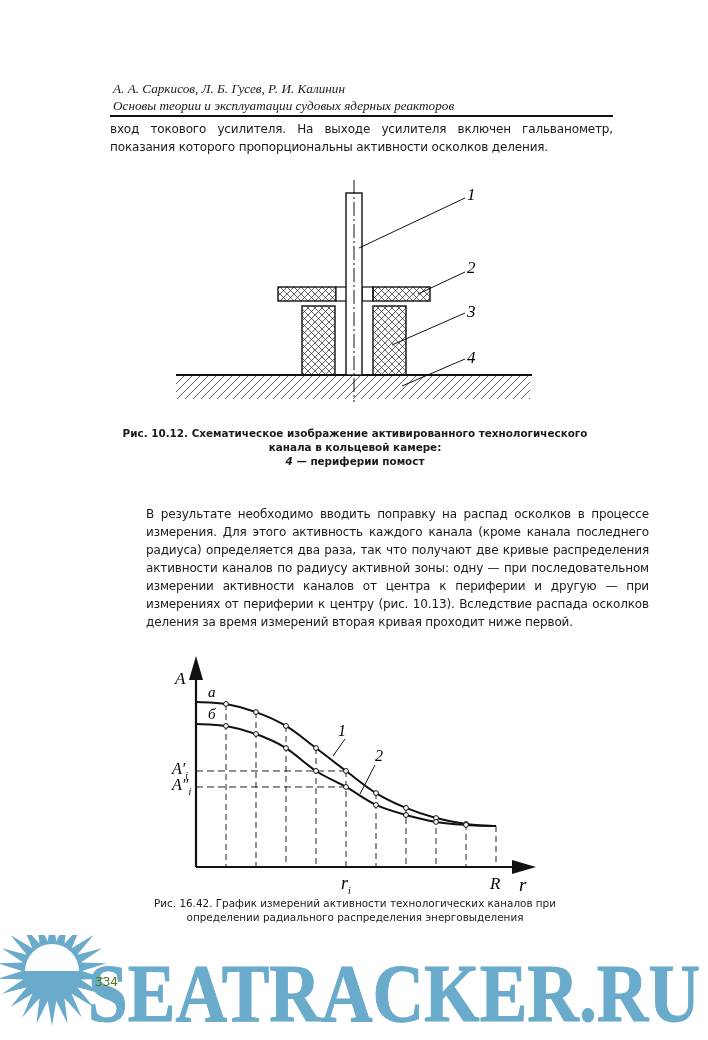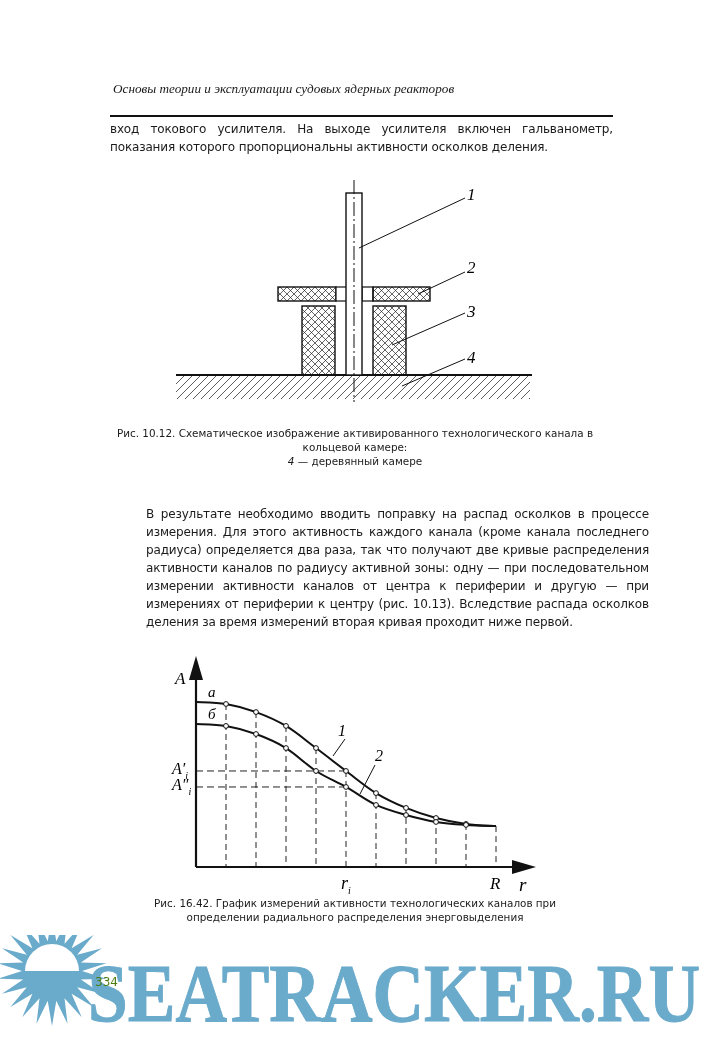--- a/index.html
+++ b/index.html
@@ -4,31 +4,32 @@
 <style>
   html, body { margin: 0; padding: 0; background: #ffffff; }
   body { width: 708px; height: 1040px; position: relative; overflow: hidden; font-family: "DejaVu Sans", sans-serif; color: #1a1a1a; }
   .header { position: absolute; left: 113px; top: 80px; width: 500px; font-family: "Liberation Serif", serif; font-style: italic; font-size: 13.2px; line-height: 17px; }
   .header-rule { position: absolute; left: 110px; top: 115px; width: 503px; height: 2px; background: #111; }
   .para { position: absolute; left: 110px; width: 503px; font-size: 12px; line-height: 18px; text-align: justify; text-align-last: left; letter-spacing: -0.15px; }
   .para1 { top: 120px; }
   .para2 { top: 505px; margin-left: 36px; }
   .caption { position: absolute; left: 100px; width: 510px; text-align: center; font-size: 10.4px; line-height: 14px; }
   .caption i { font-style: italic; }
-  .cap1 { top: 426px; }
+  .cap1 { top: 426px; font-weight: bold; }
   .cap2 { top: 896px; }
   svg text { font-family: "Liberation Serif", serif; font-style: italic; }
   .fig { position: absolute; left: 0; top: 0; }
   .page-num { position: absolute; left: 95px; top: 975px; font-size: 12px; color: #4d7c0f; }
   .watermark { position: absolute; left: 0; top: 935px; }
 </style>
 </head>
 <body>
 
 <div class="header">
+  <div>А. А. Саркисов, Л. Б. Гусев, Р. И. Калинин</div>
   <div>Основы теории и эксплуатации судовых ядерных реакторов</div>
 </div>
 <div class="header-rule"></div>
 
 <div class="para para1">вход токового усилителя. На выходе усилителя включен гальванометр, показания которого пропорциональны активности осколков деления.</div>
 
 <svg class="fig" width="708" height="420" viewBox="0 0 708 420">
   <defs>
     <pattern id="xhatch" width="7" height="7" patternUnits="userSpaceOnUse">
       <path d="M0,0 L7,7 M7,0 L0,7" stroke="#222" stroke-width="0.7"></path>
@@ -58,21 +59,21 @@
   <line x1="402" y1="386" x2="465" y2="359" stroke="#111" stroke-width="1"></line>
   <text x="467" y="200" font-size="17">1</text>
   <text x="467" y="273" font-size="17">2</text>
   <text x="467" y="317" font-size="17">3</text>
   <text x="467" y="363" font-size="17">4</text>
 </svg>
 
 <div class="caption cap1">
   <div>Рис. 10.12. Схематическое изображение активированного технологического канала в кольцевой камере:</div>
   <div>
-    <i>4</i><span> — деревянный камере</span>
+    <i>4</i><span> — периферии помост</span>
   </div>
 </div>
 
 <div class="para para2">В результате необходимо вводить поправку на распад осколков в процессе измерения. Для этого активность каждого канала (кроме канала последнего радиуса) определяется два раза, так что получают две кривые распределения активности каналов по радиусу активной зоны: одну — при последовательном измерении активности каналов от центра к периферии и другую — при измерениях от периферии к центру (рис. 10.13). Вследствие распада осколков деления за время измерений вторая кривая проходит ниже первой.</div>
 
 <svg class="fig" id="chart" width="708" height="900" viewBox="0 0 708 900">
   <g id="grid-layer">
       <line x1="226" y1="703.98" x2="226" y2="867" stroke="#222" stroke-width="1" stroke-dasharray="6,4"></line>
       <line x1="256" y1="712.065" x2="256" y2="867" stroke="#222" stroke-width="1" stroke-dasharray="6,4"></line>
       <line x1="286" y1="725.925" x2="286" y2="867" stroke="#222" stroke-width="1" stroke-dasharray="6,4"></line>

